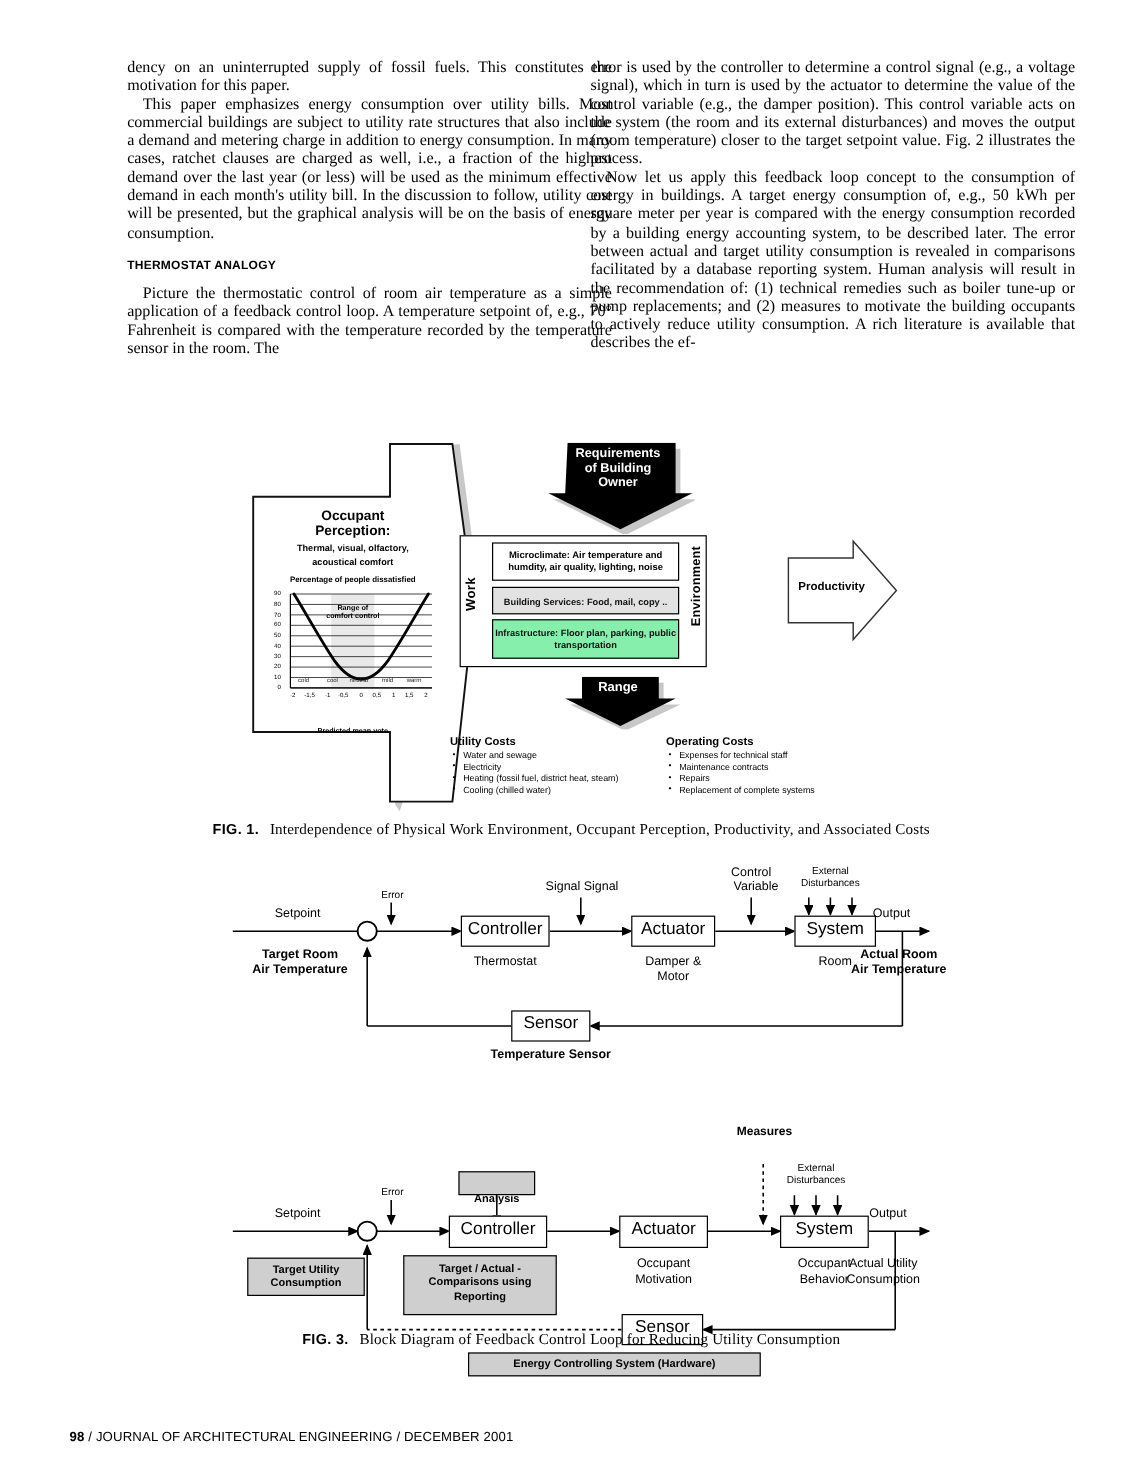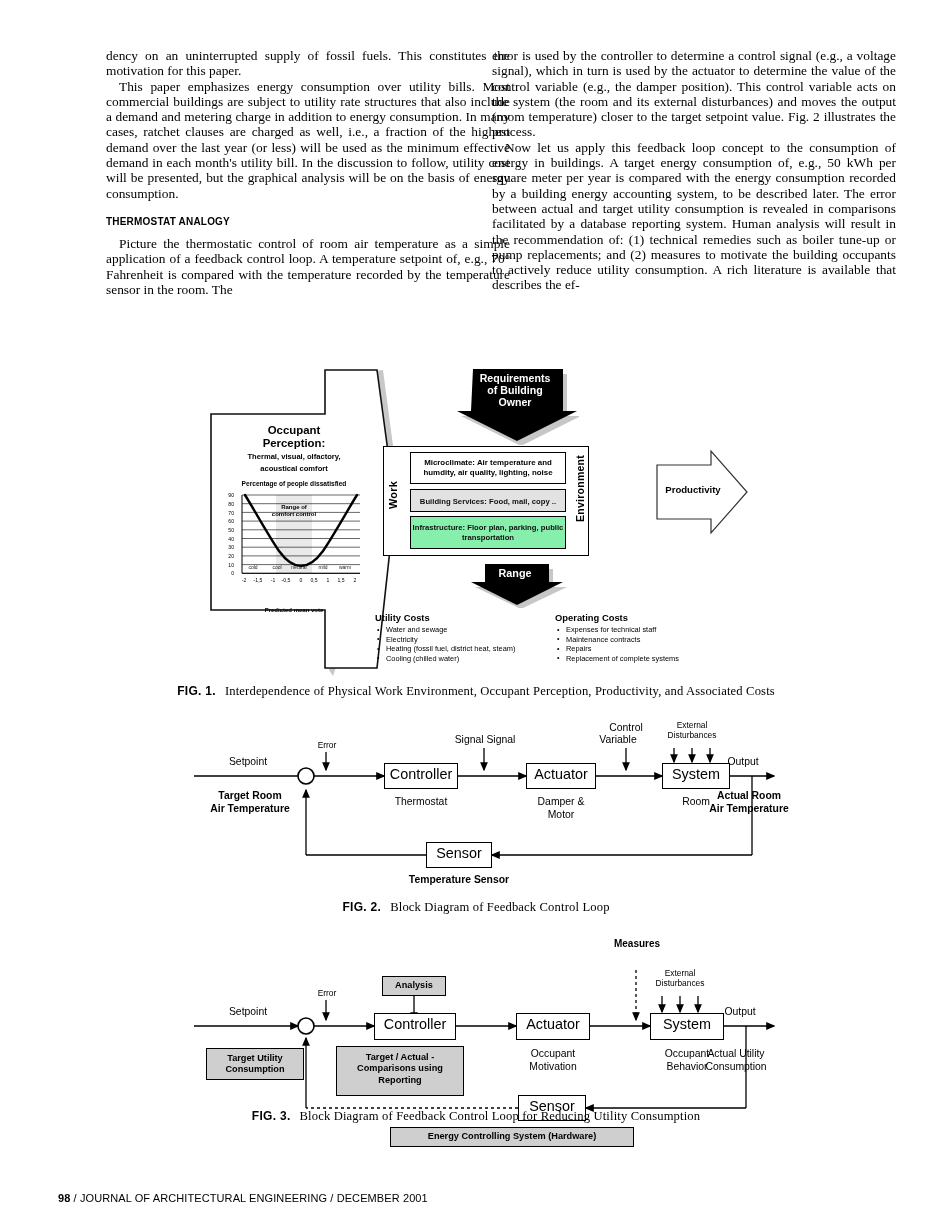--- a/index.html
+++ b/index.html
@@ -331,36 +331,33 @@
     <div class="bd-box" style="left:240px;top:124px;width:66px;height:26px;">
       <span>Sensor</span>
     </div>
 
     <div class="bd-lab" style="left:14px;top:38px;width:96px;">Setpoint</div>
     <div class="bd-lab b" style="left:6px;top:72px;width:116px;">Target Room</div>
     <div class="bd-lab b" style="left:0px;top:85px;width:128px;">Air Temperature</div>
     <div class="bd-lab sm" style="left:116px;top:22px;width:50px;">Error</div>
     <div class="bd-lab" style="left:240px;top:16px;width:118px;">Signal  Signal</div>
     <div class="bd-lab" style="left:404px;top:4px;width:72px;">Control</div>
-    <div class="bd-lab" style="left:396px;top:16px;width:72px;">Variable</div>
+    <div class="bd-lab" style="left:408px;top:16px;width:72px;">Variable</div>
     <div class="bd-lab sm" style="left:466px;top:2px;width:80px;">External</div>
     <div class="bd-lab sm" style="left:456px;top:12px;width:100px;">Disturbances</div>
     <div class="bd-lab" style="left:520px;top:38px;width:74px;">Output</div>
     <div class="bd-lab b" style="left:518px;top:72px;width:90px;">Actual Room</div>
     <div class="bd-lab b" style="left:506px;top:85px;width:114px;">Air Temperature</div>
     <div class="bd-lab" style="left:196px;top:78px;width:78px;">Thermostat</div>
     <div class="bd-lab" style="left:338px;top:78px;width:74px;">Damper &amp;</div>
     <div class="bd-lab" style="left:338px;top:91px;width:74px;">Motor</div>
     <div class="bd-lab" style="left:476px;top:78px;width:68px;">Room</div>
     <div class="bd-lab b" style="left:206px;top:156px;width:134px;">Temperature Sensor</div>
   </div>
 
-  <div class="figcap" id="fig2-cap">
-    <b>FIG. 2.</b><span class="cap-txt">Block Diagram of Feedback Control Loop</span>
-  </div>
 
   <div id="fig3">
     <svg width="590" height="210">
       <defs>
         <marker id="ah3" markerWidth="7" markerHeight="7" refX="6" refY="3" orient="auto">
           <path d="M0,0 L7,3 L0,6 z" fill="#000"></path>
         </marker>
       </defs>
       <g stroke="#000" stroke-width="1.3" fill="none">
         <line x1="8" y1="88" x2="112" y2="88" marker-end="url(#ah3)"></line>
@@ -394,21 +391,21 @@
       <span>Actuator</span>
     </div>
     <div class="bd-box" style="left:464px;top:75px;width:74px;height:27px;">
       <span>System</span>
     </div>
     <div class="bd-box" style="left:332px;top:157px;width:68px;height:26px;">
       <span>Sensor</span>
     </div>
 
     <div class="gray-box" style="left:196px;top:38px;width:64px;height:20px;">
-      <span style="padding-top:3px">Analysis</span>
+      <span style="padding-top:17px">Analysis</span>
     </div>
     <div class="gray-box" style="left:20px;top:110px;width:98px;height:32px;">
       <span style="padding-top:4px">Target Utility</span>
       <span>Consumption</span>
     </div>
     <div class="gray-box" style="left:150px;top:108px;width:128px;height:50px;">
       <span style="padding-top:5px">Target / Actual -</span>
       <span>Comparisons using</span>
       <span>Reporting</span>
     </div>

